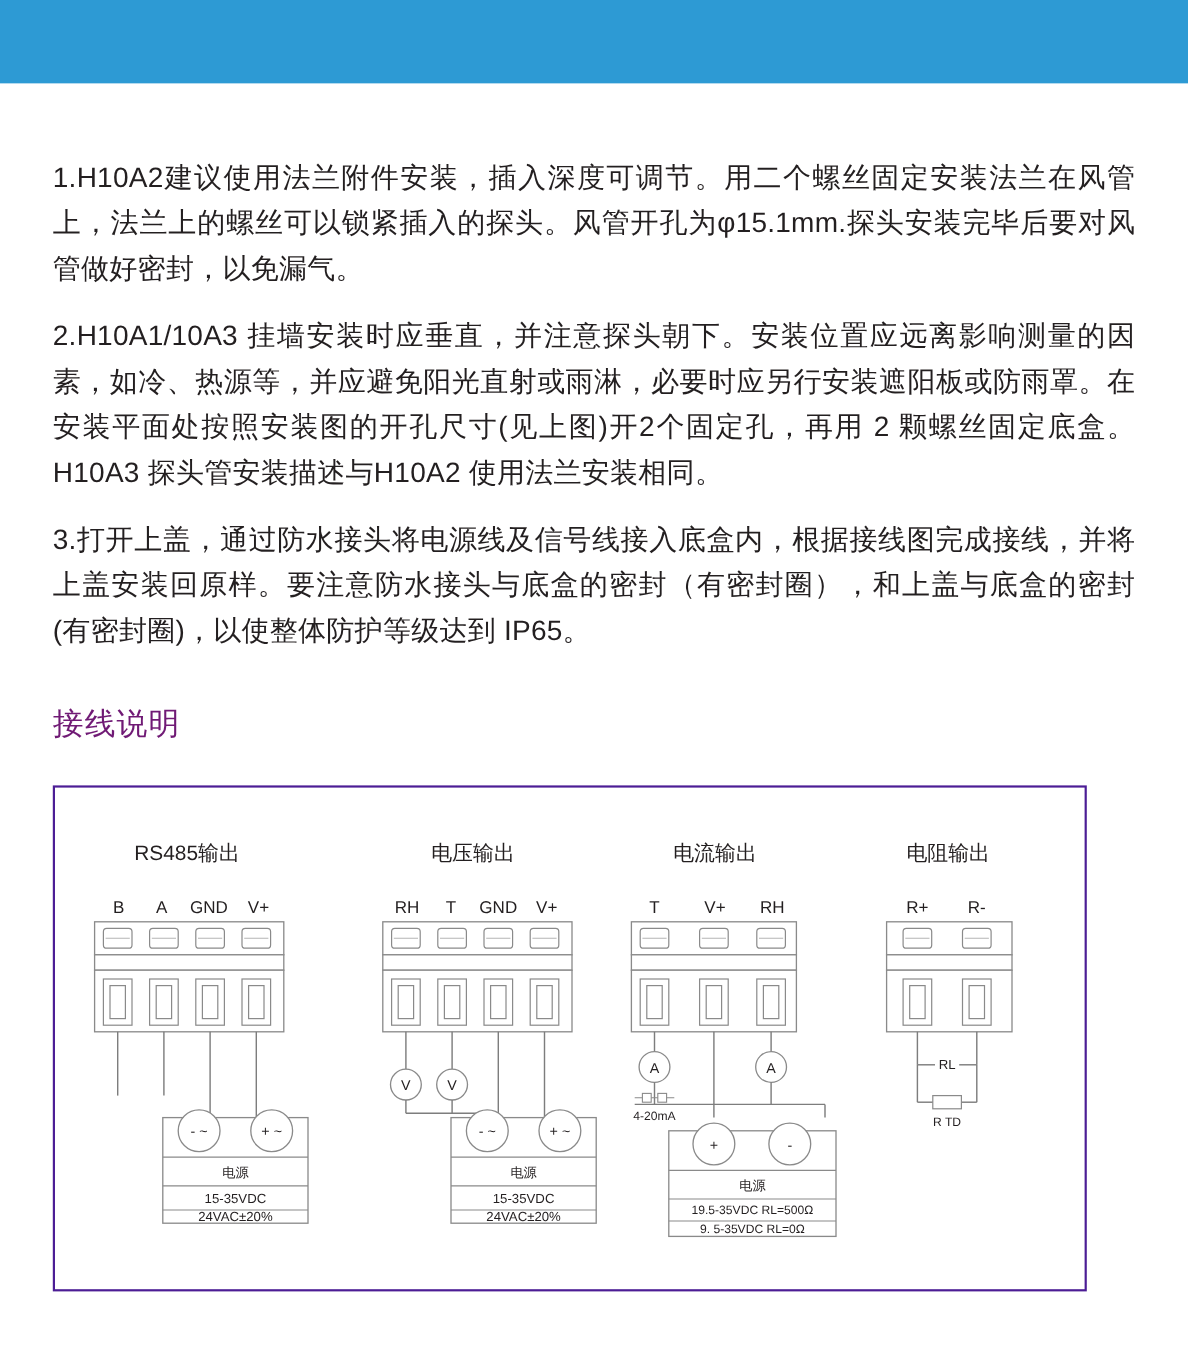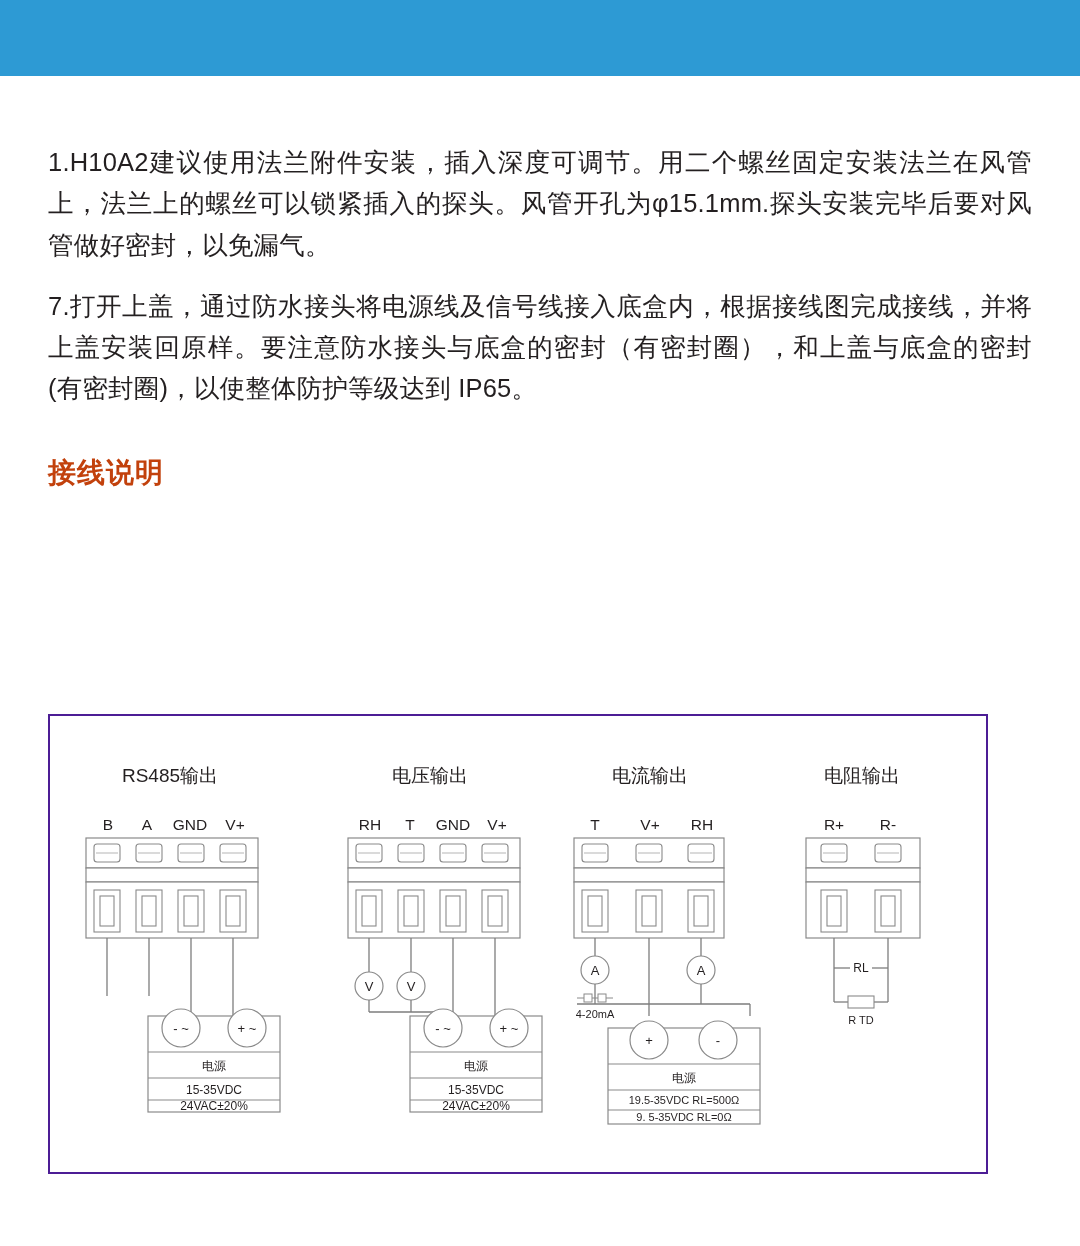--- a/index.html
+++ b/index.html
@@ -40,22 +40,22 @@
     font-size: 25.5px;
     line-height: 1.62;
     letter-spacing: 0.2px;
     color: #231f20;
     text-align: justify;
     font-family: "Liberation Sans", sans-serif;
   }
   h2.section-title {
     margin: 44px 0 0 0;
     font-size: 28px;
-    font-weight: bold;
-    color: #c2410c;
+    font-weight: normal;
+    color: #701a75;
     letter-spacing: 1px;
   }
   .diagram-box {
     position: absolute;
     left: 48px;
     top: 638px;
     width: 936px;
     height: 456px;
     border: 2px solid #4c1d95;
     background: #ffffff;
@@ -102,21 +102,22 @@
 </style>
 </head>
 <body>
 
 <div class="top-band"></div>
 
 <div class="page-body">
 
   <div class="content">
     <p class="para">1.H10A2建议使用法兰附件安装，插入深度可调节。用二个螺丝固定安装法兰在风管上，法兰上的螺丝可以锁紧插入的探头。风管开孔为φ15.1mm.探头安装完毕后要对风管做好密封，以免漏气。</p>
-    <p class="para">7.打开上盖，通过防水接头将电源线及信号线接入底盒内，根据接线图完成接线，并将上盖安装回原样。要注意防水接头与底盒的密封（有密封圈），和上盖与底盒的密封(有密封圈)，以使整体防护等级达到 IP65。</p>
+    <p class="para">2.H10A1/10A3 挂墙安装时应垂直，并注意探头朝下。安装位置应远离影响测量的因素，如冷、热源等，并应避免阳光直射或雨淋，必要时应另行安装遮阳板或防雨罩。在安装平面处按照安装图的开孔尺寸(见上图)开2个固定孔，再用 2 颗螺丝固定底盒。H10A3 探头管安装描述与H10A2 使用法兰安装相同。</p>
+    <p class="para">3.打开上盖，通过防水接头将电源线及信号线接入底盒内，根据接线图完成接线，并将上盖安装回原样。要注意防水接头与底盒的密封（有密封圈），和上盖与底盒的密封(有密封圈)，以使整体防护等级达到 IP65。</p>
     <h2 class="section-title">接线说明</h2>
   </div>
 
   <div class="diagram-box">
     <div class="diagram-inner">
       <svg class="wiring" width="936" height="456" viewBox="0 0 936 456">
 
         <g>
           <text class="grp-title" x="120" y="66">RS485输出</text>
 

